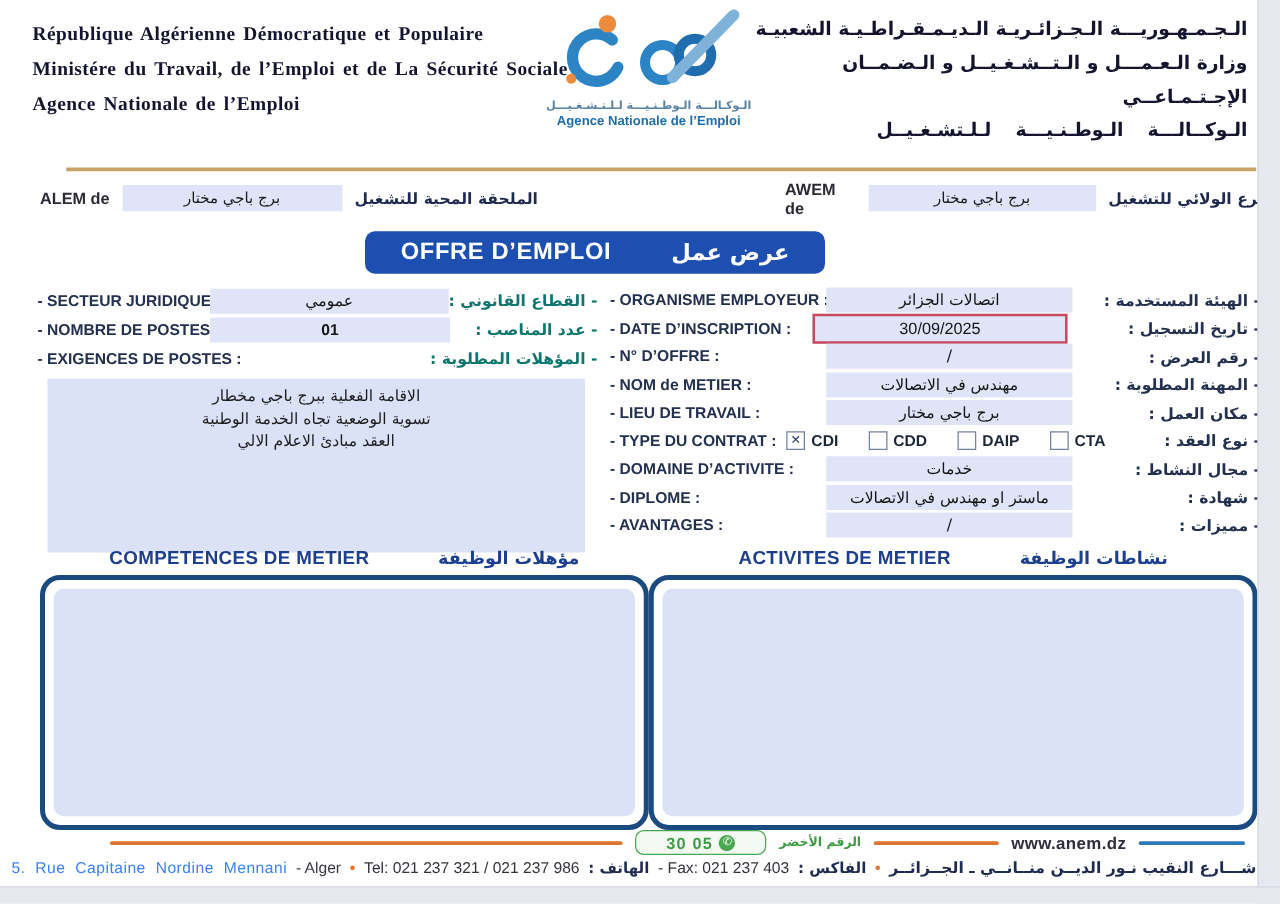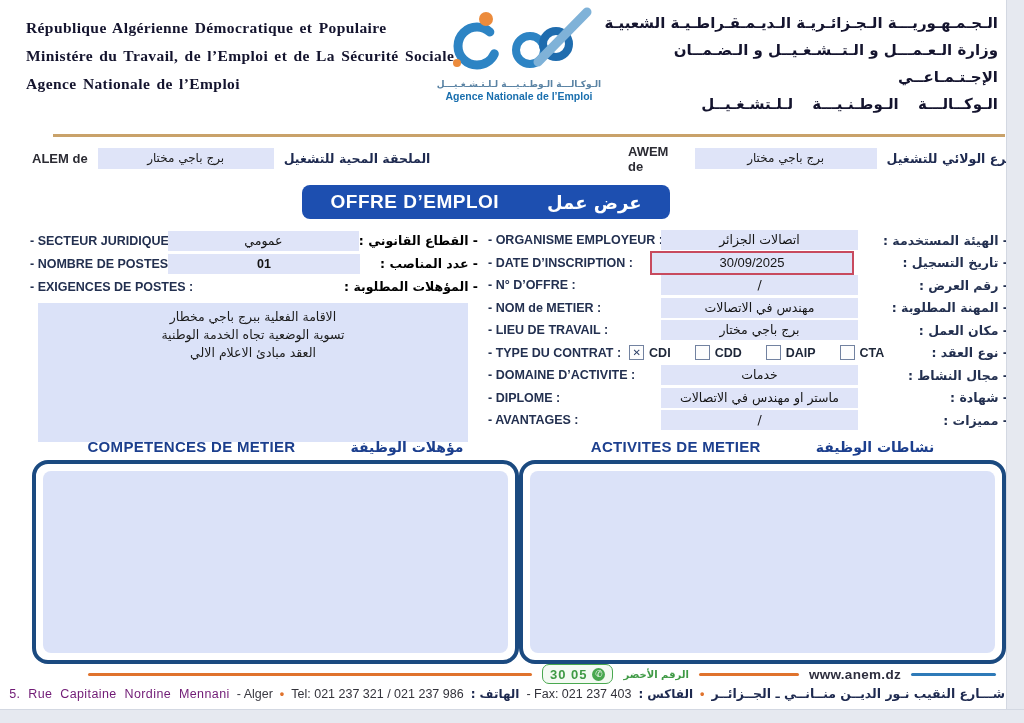--- a/index.html
+++ b/index.html
@@ -27,35 +27,35 @@
   .branch.alem{left:32px;}
   .branch.awem{left:628px;}
   .branch-label{font-weight:600;font-size:13px;color:#2b2b33;}
   .branch-field{background:#dfe4f8;height:21px;line-height:21px;text-align:center;
     font-family:"DejaVu Sans",sans-serif;font-size:12px;color:#1b1b1b;}
   .branch.alem .branch-field{width:176px;}
   .branch.awem .branch-field{width:190px;}
   .branch-ar{font-family:"DejaVu Sans",sans-serif;font-weight:700;font-size:12.5px;color:#1e2a50;direction:rtl;white-space:nowrap;}
 
   
-  .banner{position:absolute;left:302px;top:185px;width:368px;height:34px;background:#1d4fb0;border-radius:8px;
+  .banner{position:absolute;left:292px;top:185px;width:368px;height:34px;background:#1d4fb0;border-radius:8px;
     display:flex;align-items:center;justify-content:center;gap:48px;color:#ffffff;}
   .banner .fr{font-weight:700;font-size:19px;letter-spacing:.5px;}
   .banner .ar{font-family:"DejaVu Sans",sans-serif;font-weight:700;font-size:18px;direction:rtl;}
 
   
   .form-area{position:absolute;top:229px;left:30px;width:978px;display:flex;gap:10px;}
   .col-left{width:448px;}
   .col-right{width:520px;}
   .frow{display:flex;align-items:center;height:23px;}
   .rf-row{display:flex;align-items:center;height:22.5px;}
   .lf-label{width:138px;font-weight:600;font-size:12.5px;color:#233050;white-space:nowrap;}
   .lf-field{width:192px;height:20px;line-height:20px;background:#dfe4f8;text-align:center;
     font-family:"DejaVu Sans",sans-serif;font-size:12.5px;color:#141414;}
-  .lf-ar{flex:1;text-align:right;direction:rtl;font-family:"DejaVu Sans",sans-serif;font-weight:700;font-size:12.5px;color:#000000;white-space:nowrap;}
+  .lf-ar{flex:1;text-align:right;direction:rtl;font-family:"DejaVu Sans",sans-serif;font-weight:700;font-size:12.5px;color:#0f766e;white-space:nowrap;}
   .exig-box{margin-top:5px;margin-left:8px;width:430px;height:134px;background:#dbe2f8;padding-top:5px;}
   .exig-line{text-align:center;font-family:"DejaVu Sans",sans-serif;font-size:12.5px;line-height:18px;color:#1c1c1c;direction:rtl;}
 
   .rf-label{width:158px;font-weight:600;font-size:12.5px;color:#233050;white-space:nowrap;}
   .rf-field{flex:1;height:20px;line-height:20px;background:#dfe4f8;text-align:center;
     font-family:"DejaVu Sans",sans-serif;font-size:12.5px;color:#141414;margin-left:15px;}
   .rf-ar{width:150px;text-align:right;direction:rtl;font-family:"DejaVu Sans",sans-serif;font-weight:700;font-size:12.5px;color:#233050;white-space:nowrap;}
   .rf-fieldzone{flex:1;display:flex;justify-content:center;}
   .date-box{width:200px;height:20px;line-height:20px;background:#dfe4f8;border:2px solid #c84a5e;
     text-align:center;font-size:13px;color:#141414;}
@@ -72,31 +72,31 @@
   .sh-ar{font-family:"DejaVu Sans",sans-serif;font-weight:700;font-size:14px;color:#1c3f8e;direction:rtl;}
   .big-box{margin-top:5px;height:182px;border:4px solid #1b4a80;border-radius:16px;background:#ffffff;padding:7px;box-sizing:content-box;}
   .big-box-inner{width:100%;height:100%;background:#dbe2f8;border-radius:8px;}
 
   
   .footer-rule{position:absolute;top:664px;left:88px;width:908px;height:20px;display:flex;align-items:center;gap:10px;}
   .rule-orange{height:3px;background:#e0732d;border-radius:2px;}
   .rule-orange.grow{flex:1;}
   .rule-orange.mid{width:100px;}
   .badge{display:flex;align-items:center;gap:5px;border:1.5px solid #49a84f;border-radius:7px;
-    background:#f4faf3;padding:1px 7px;height:16px;}
+    background:#f4faf3;padding:1px 24px;height:16px;}
   .badge-num{font-weight:700;font-size:13px;color:#3f9a45;letter-spacing:1px;}
   .badge-phone{width:13px;height:13px;border-radius:50%;background:#49a84f;color:#ffffff;font-size:9px;
     line-height:13px;text-align:center;font-family:"DejaVu Sans",sans-serif;}
   .green-label{font-family:"DejaVu Sans",sans-serif;font-weight:700;font-size:10px;color:#3f9a45;direction:rtl;white-space:nowrap;}
   .website{font-weight:700;font-size:13.5px;color:#2e2e3e;letter-spacing:.3px;}
   .rule-blue{width:85px;height:3px;background:#2e7ab8;border-radius:2px;}
 
   .address{position:absolute;top:686px;left:24px;width:984px;display:flex;justify-content:center;align-items:baseline;gap:7px;
     font-size:12.5px;color:#3c3c44;white-space:nowrap;}
-  .addr-fr{letter-spacing:.4px;word-spacing:4px;color:#701a75;}
+  .addr-fr{letter-spacing:.4px;word-spacing:4px;color:#3b82f6;}
   .addr-dash{color:#3a3a42;}
   .dot{color:#e0732d;font-weight:700;}
   .tel-fax{color:#33333b;}
   .lbl-ar{font-family:"DejaVu Sans",sans-serif;font-weight:700;font-size:12px;color:#1e2a50;direction:rtl;}
   .addr-ar{font-family:"DejaVu Sans",sans-serif;font-weight:700;font-size:12.5px;color:#1e2a50;direction:rtl;}
 </style>
 </head>
 <body>
 
 <div class="header-fr">

